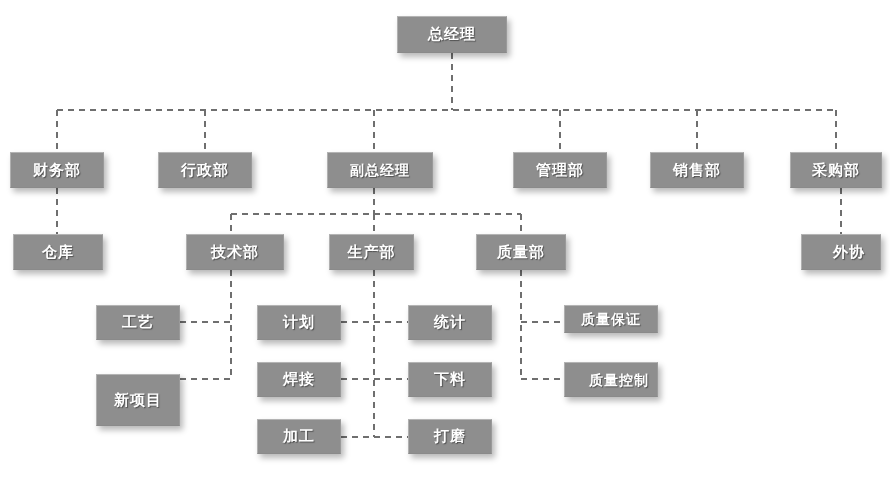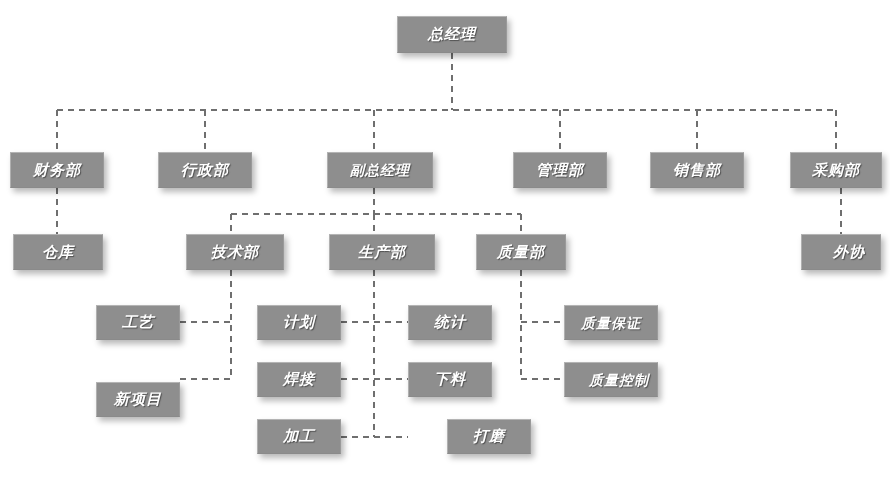--- a/index.html
+++ b/index.html
@@ -10,21 +10,20 @@
   }
   body {
     font-family: "DejaVu Sans", "Liberation Sans", sans-serif;
   }
   #chart-canvas {
     position: relative;
     width: 890px;
     height: 477px;
     background: #ffffff;
     overflow: hidden;
-    font-style: italic;
   }
   #connector-layer {
     position: absolute;
     left: 0;
     top: 0;
     width: 890px;
     height: 477px;
     pointer-events: none;
   }
   .node-box {
@@ -111,54 +110,54 @@
       </div>
       <div class="node-box" style="left: 790px; top: 152px; width: 92px; height: 36px;">
         <span class="node-label">采购部</span>
       </div>
       <div class="node-box" style="left: 13px; top: 234px; width: 90px; height: 36px;">
         <span class="node-label">仓库</span>
       </div>
       <div class="node-box" style="left: 186px; top: 234px; width: 98px; height: 36px;">
         <span class="node-label">技术部</span>
       </div>
-      <div class="node-box" style="left: 329px; top: 234px; width: 106px; height: 36px;">
+      <div class="node-box" style="left: 329px; top: 234px; width: 85px; height: 36px;">
         <span class="node-label">生产部</span>
       </div>
       <div class="node-box" style="left: 476px; top: 234px; width: 90px; height: 36px;">
         <span class="node-label">质量部</span>
       </div>
       <div class="node-box" style="left: 801px; top: 234px; width: 80px; height: 36px; padding-left: 16px;">
         <span class="node-label">外协</span>
       </div>
       <div class="node-box" style="left: 96px; top: 305px; width: 84px; height: 35px;">
         <span class="node-label">工艺</span>
       </div>
-      <div class="node-box" style="left: 96px; top: 382px; width: 84px; height: 35px;">
+      <div class="node-box" style="left: 96px; top: 374px; width: 84px; height: 52px;">
         <span class="node-label">新项目</span>
       </div>
       <div class="node-box" style="left: 257px; top: 305px; width: 84px; height: 35px;">
         <span class="node-label">计划</span>
       </div>
       <div class="node-box" style="left: 257px; top: 362px; width: 84px; height: 35px;">
         <span class="node-label">焊接</span>
       </div>
       <div class="node-box" style="left: 257px; top: 419px; width: 84px; height: 35px;">
         <span class="node-label">加工</span>
       </div>
       <div class="node-box" style="left: 408px; top: 305px; width: 84px; height: 35px;">
         <span class="node-label">统计</span>
       </div>
       <div class="node-box" style="left: 408px; top: 362px; width: 84px; height: 35px;">
         <span class="node-label">下料</span>
       </div>
-      <div class="node-box" style="left: 408px; top: 419px; width: 84px; height: 35px; margin-left: 39px;">
+      <div class="node-box" style="left: 408px; top: 419px; width: 84px; height: 35px;">
         <span class="node-label">打磨</span>
       </div>
-      <div class="node-box" style="left: 564px; top: 305px; width: 94px; height: 35px;">
+      <div class="node-box" style="left: 564px; top: 305px; width: 94px; height: 28px;">
         <span class="node-label small">质量保证</span>
       </div>
       <div class="node-box" style="left: 564px; top: 362px; width: 94px; height: 35px; padding-left: 16px;">
         <span class="node-label small">质量控制</span>
       </div>
     </div>
 
 </div>
 
 </body></html>

